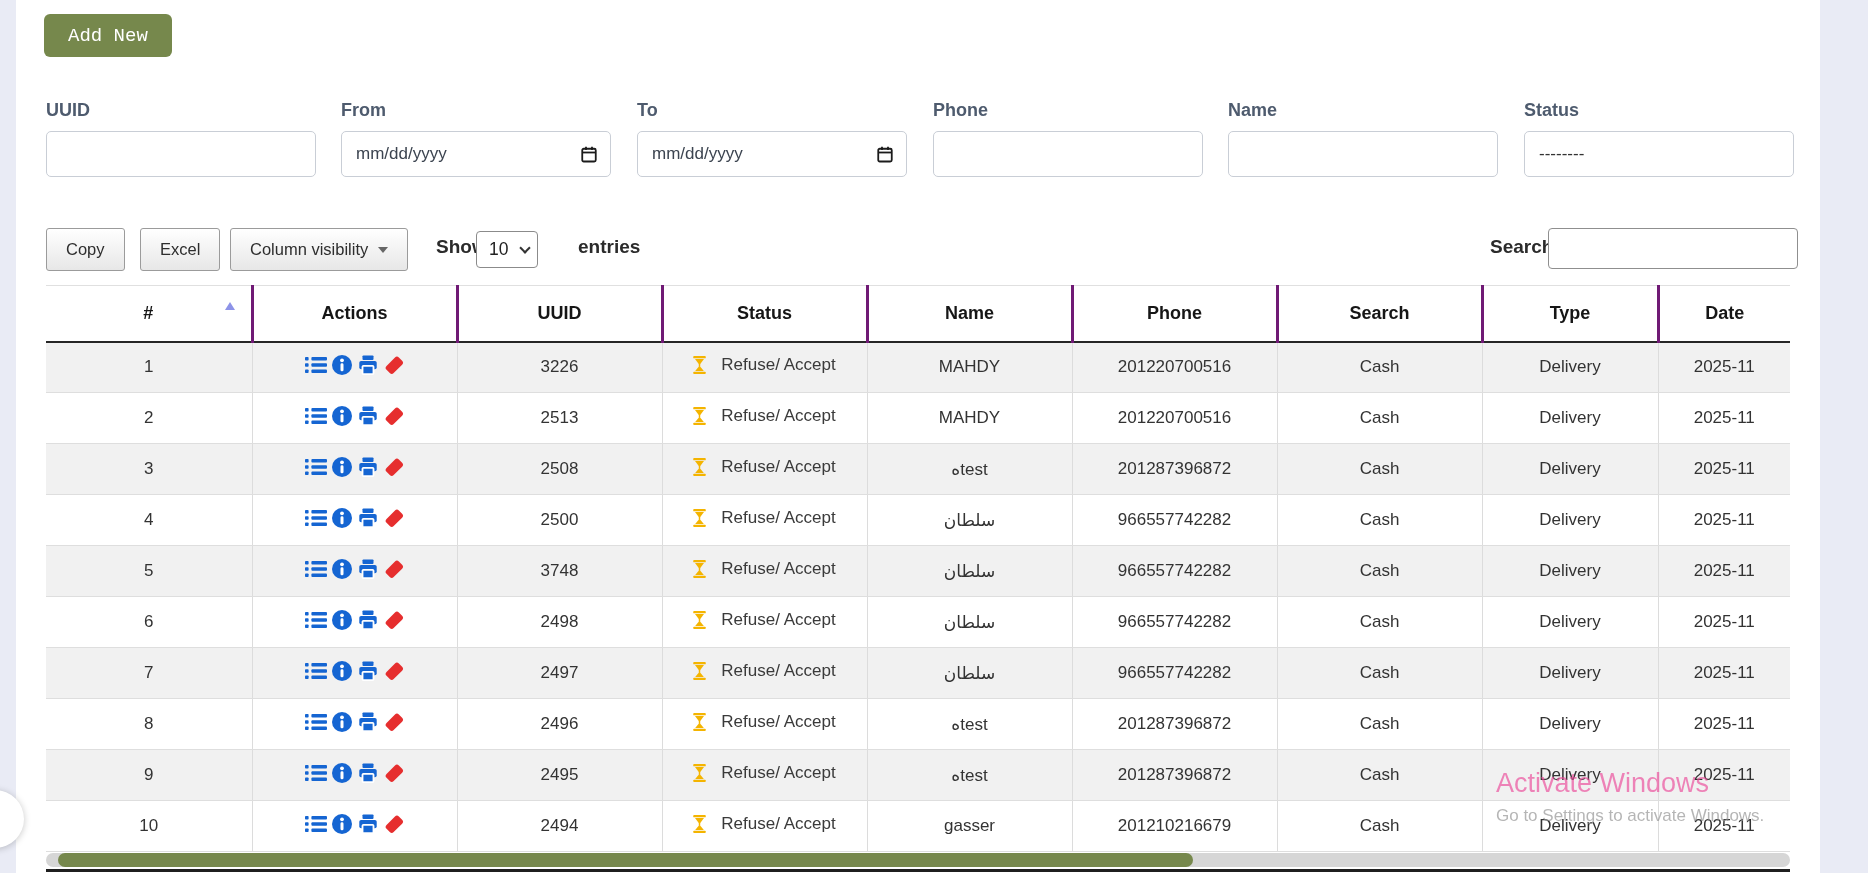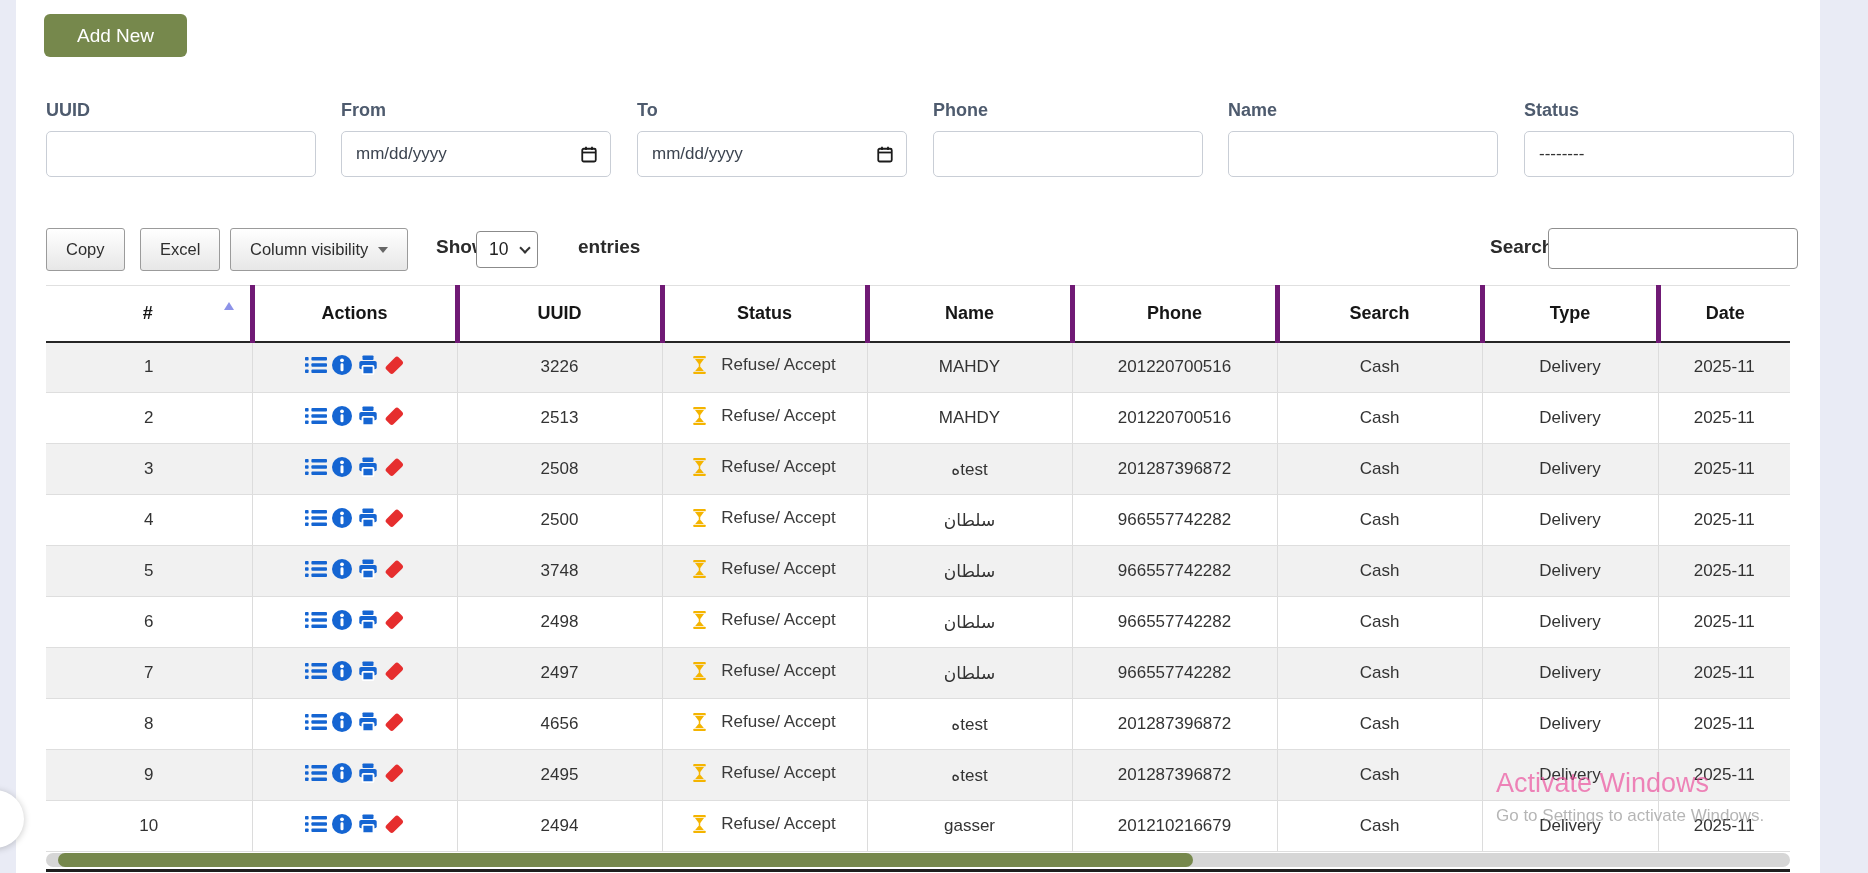--- a/index.html
+++ b/index.html
@@ -9,24 +9,24 @@
     background: var(--page-bg, #e9ebf5);
     font-family:"Liberation Sans","DejaVu Sans",sans-serif;
     color:#333;
   }
   .card {
     position:absolute; left:16px; top:0; width:1804px; height:873px;
     background:#ffffff;
   }
   
   .add-new {
-    position:absolute; left:28px; top:14px; height:43px; padding:0 33px;
+    position:absolute; left:28px; top:14px; height:43px; padding:0 24px;
     background: var(--accent-green, #76884c);
     color:#fff; font-size:19px; border:none; border-radius:6px;
-    display:inline-flex; align-items:center; cursor:pointer;
+    display:inline-flex; align-items:center; cursor:pointer;font-family:Liberation Mono, monospace;
   }
   
   .filter { position:absolute; top:100px; width:270px; }
   .flabel { font-size:18px; font-weight:bold; color:#4e5b6e; margin-bottom:10px; }
   .finput {
     width:270px; height:46px; border:1px solid #c9ced6; border-radius:5px;
     font-size:17px; color:#333; padding:0 14px; background:#fff; outline:none;
     font-family:"Liberation Sans","DejaVu Sans",sans-serif;
   }
   .finput::placeholder { color:#3c4450; opacity:1; }
@@ -53,21 +53,21 @@
   .search-input {
     position:absolute; left:1532px; top:228px; width:250px; height:41px;
     border:1px solid #8f8f8f; border-radius:4px; font-size:17px; padding:0 10px; outline:none;
   }
   
   .table-zone { position:absolute; left:30px; top:285px; width:1744px; overflow:hidden; }
   table.data { border-collapse:collapse; table-layout:fixed; width:1744px; }
   thead th {
     height:56px; font-size:18px; font-weight:bold; color:#161616; text-align:center;
     border-bottom:2px solid #262626; border-top:1px solid #e0e0e0;
-    border-left:5px solid #701a75; position:relative; cursor:pointer;
+    border-left:3px solid #701a75; position:relative; cursor:pointer;
   }
   thead th:first-child { border-left:none; }
   tbody td {
     height:51px; font-size:17px; color:#333; text-align:center;
     border-left:1px solid #dcdcdc; border-bottom:1px solid #dedede; overflow:hidden; white-space:nowrap;
   }
   tbody td:first-child { border-left:none; }
   tbody tr:nth-child(odd) { background:#f1f1f1; }
   tbody tr:nth-child(even) { background:#ffffff; }
   .sort-asc {
@@ -645,21 +645,21 @@
         </span>
         <span class="act red">
           <svg viewBox="0 0 24 24" width="22" height="22" fill="currentColor">
             <g transform="rotate(-45 12 12)">
                       <rect x="2.5" y="7" width="19" height="11" rx="3"></rect>
                     </g>
           </svg>
         </span>
       </span>
     </td>
-    <td><span>4656</span></td>
+    <td><span>2496</span></td>
     <td>
       <span class="status-wrap">
         <span class="hg">
           <svg viewBox="0 0 14 20" width="13" height="18" fill="currentColor">
             <rect x="0" y="0" width="14" height="2.6" rx="1"></rect>
             <rect x="0" y="17.4" width="14" height="2.6" rx="1"></rect>
             <polygon points="2,3.4 12,3.4 7.6,9.2 6.4,9.2"></polygon>
             <polygon points="7,10.8 11.8,16.6 2.2,16.6"></polygon>
             <rect x="6.2" y="8.2" width="1.6" height="3.6"></rect>
           </svg>

